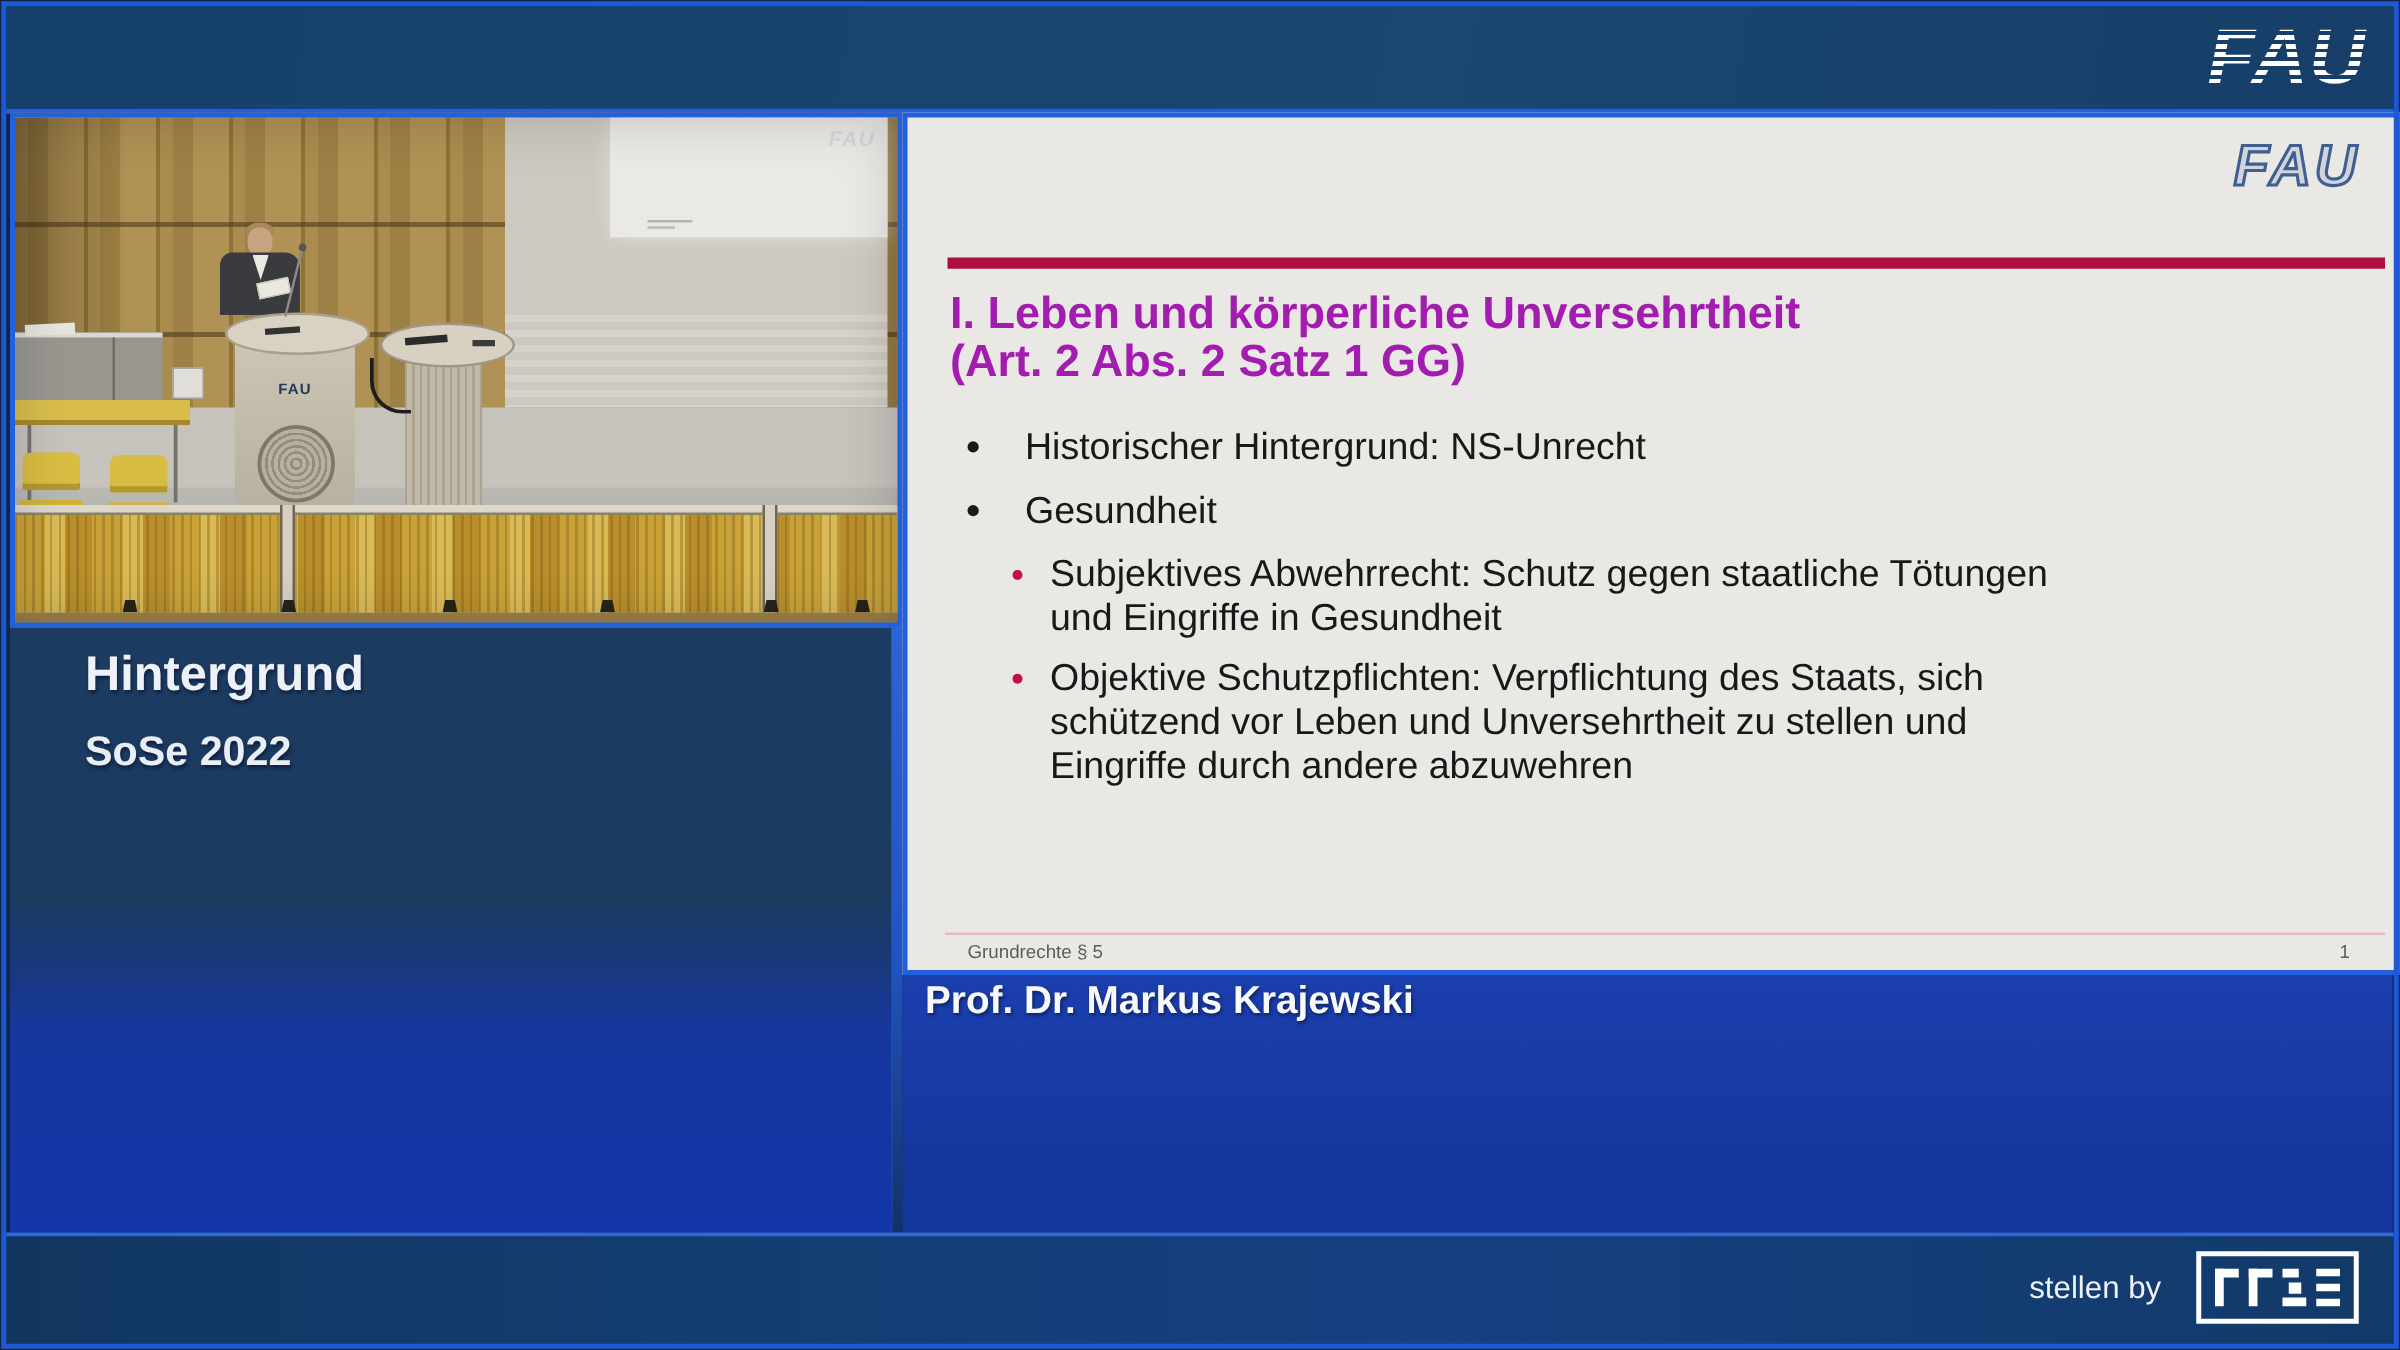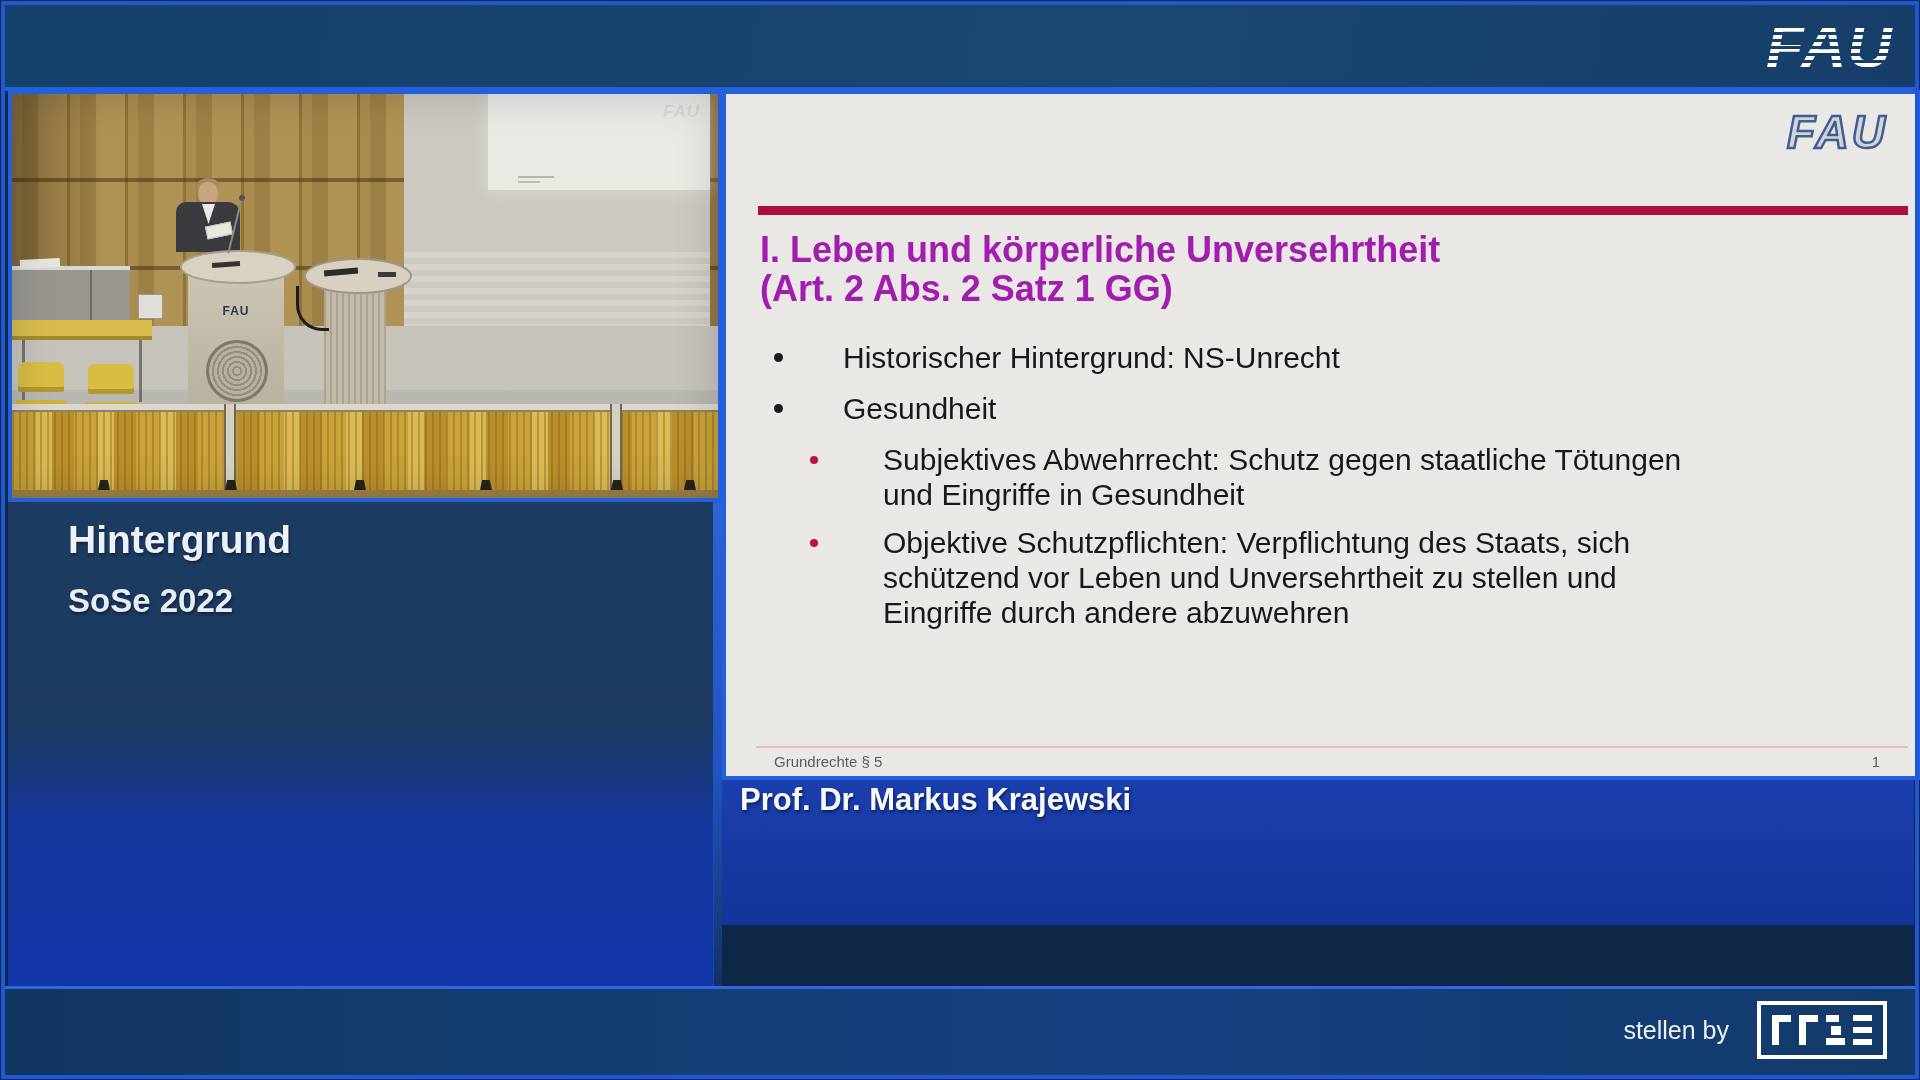--- a/index.html
+++ b/index.html
@@ -97,41 +97,41 @@
   .slide{position:absolute;left:722px;top:90px;width:1192px;height:682px;border:4px solid #2360de;
          background:#e9e8e4;z-index:2;}
   .pre{white-space:pre-line;}
   .s-title{position:absolute;left:34px;top:14px;font-size:39px;line-height:38px;font-weight:bold;
          color:#a2163f;letter-spacing:.2px;}
   .s-logo{position:absolute;right:30px;top:14px;font-size:46px;line-height:48px;font-weight:bold;font-style:italic;
          letter-spacing:3px;color:rgba(63,95,146,.14);-webkit-text-stroke:2.5px #3f5f92;}
   .s-rule{position:absolute;left:32px;right:10px;top:112px;height:9px;background:#ad0f3c;}
   .s-heading{position:absolute;left:34px;top:136px;font-size:36px;line-height:39px;font-weight:bold;color:#a21caf;}
   .s-bullets{position:absolute;left:34px;top:246px;right:36px;}
-  .row{display:flex;margin-bottom:16px;gap:23px;}
+  .row{display:flex;margin-bottom:16px;}
   .row.last{margin-bottom:13px;}
   .b-text{font-size:30px;line-height:35px;color:#181818;}
   .d1{flex:none;width:9px;height:9px;border-radius:50%;background:#1a1a1a;margin:13px 0 0 14px;}
   .d1 + .b-text{margin-left:37px;}
   .d2{flex:none;width:8px;height:8px;border-radius:50%;background:#c11045;margin:14px 0 0 50px;}
-  .d2 + .b-text{margin-left:42px;}
+  .d2 + .b-text{margin-left:22px;}
   .s-footline{position:absolute;left:30px;right:10px;top:652px;height:2px;background:#e5bac4;}
   .s-footer-left{position:absolute;left:48px;top:659px;font-size:15px;color:#5c5c5c;}
   .s-page{position:absolute;right:38px;top:659px;font-size:15px;color:#5c5c5c;}
 
   
   .panel-left{position:absolute;left:8px;top:498px;width:706px;height:488px;z-index:1;
         background:linear-gradient(180deg,#1d3c62 0%,#1b3a5e 45%,#16379f 68%,#1236a8 100%);}
   .course{position:absolute;left:60px;top:20px;font-size:39px;font-weight:bold;color:#eef2f8;
         text-shadow:1px 2px 3px rgba(5,10,35,.55);}
   .semester{position:absolute;left:60px;top:84px;font-size:33px;font-weight:bold;color:#e9eef6;
         text-shadow:1px 2px 3px rgba(5,10,35,.55);}
   .divider{position:absolute;left:713px;top:498px;width:9px;height:488px;z-index:1;
         background:linear-gradient(180deg,#2c63d6,#2154c2 55%,rgba(33,84,194,.25));}
-  .panel-right{position:absolute;left:722px;top:776px;width:1192px;height:149px;z-index:1;
+  .panel-right{position:absolute;left:722px;top:776px;width:1192px;height:210px;z-index:1;
         background:linear-gradient(180deg,#1b3fae,#15379f 70%,#14359a);}
   .prof{position:absolute;left:18px;top:6px;font-size:31px;font-weight:bold;color:#f7f9fc;
         text-shadow:1px 2px 3px rgba(5,10,35,.6);}
   .chair-line{position:absolute;left:18px;top:60px;font-size:31px;font-weight:bold;color:#f7f9fc;
         text-shadow:1px 2px 3px rgba(5,10,35,.6);}
 
   
   .bottomband{position:absolute;left:5px;right:5px;top:986px;height:89px;z-index:2;
         background:linear-gradient(90deg,#113760 0%,#143e74 35%,#164083 60%,#123a68 100%);
         border-top:3px solid #2e6ade;}

